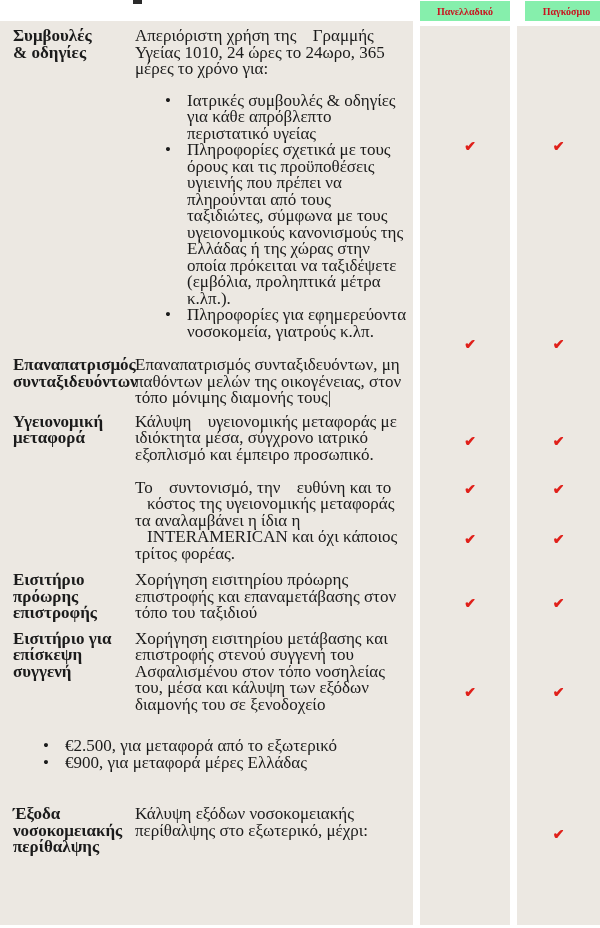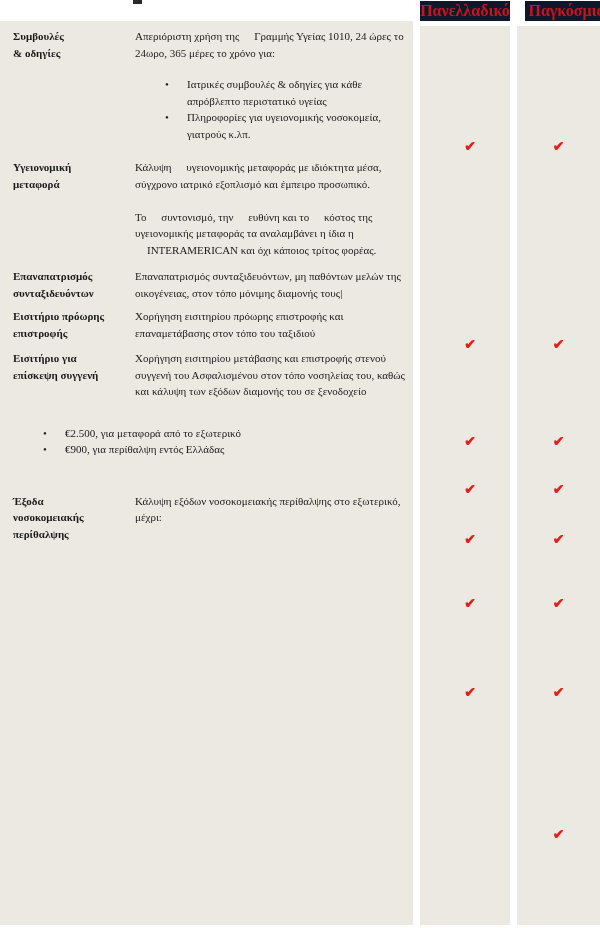--- a/index.html
+++ b/index.html
@@ -18,24 +18,24 @@
     position: absolute;
     left: 133px; top: 0;
     width: 9px; height: 4px;
     background: #2a2a2a;
   }
 
   
   .col-head {
     position: absolute;
     top: 1px; height: 20px;
-    background: #0f172a;
+    background: #86efac;
     color: #c9131f;
     font-weight: bold;
-    font-size: 16px;
+    font-size: 10px;
     display: flex; align-items: center; justify-content: center;
   }
   .col-head-1 { left: 420px; width: 90px; }
   .col-head-2 { left: 525px; width: 83px; }
 
   
   .col-strip {
     position: absolute;
     top: 26px; height: 899px;
     background: #ece8e2;
@@ -55,21 +55,21 @@
   .col-strip-1 .check { transform: translateX(5px); }
 
   
   .main-body {
     position: absolute;
     left: 0; top: 21px;
     width: 413px; height: 904px;
     background: #ece8e2;
     box-sizing: border-box;
     padding: 7px 6px 0 13px;
-    font-size: 11px;
+    font-size: 17px;
     line-height: 16.5px;
   }
 
   .sec { display: flex; }
   .sec-title {
     flex: 0 0 122px;
     width: 122px;
     box-sizing: border-box;
     padding-right: 2px;
     font-weight: bold;
@@ -107,64 +107,65 @@
 
   <div class="main-body">
 
     <div class="sec mb17">
       <div class="sec-title">Συμβουλές
 &amp; οδηγίες</div>
       <div class="sec-body">
         <p class="para"><span>Απεριόριστη χρήση της </span><b>Γραμμής Υγείας 1010</b><span>, 24 ώρες το 24ωρο, 365 μέρες το χρόνο για:</span></p>
         <ul class="bullets mt22">
           <li>Ιατρικές συμβουλές &amp; οδηγίες για κάθε απρόβλεπτο περιστατικό υγείας</li>
-          <li>Πληροφορίες για υγειονομικής νοσοκομεία, γιατρούς κ.λπ.</li>
+          <li>Πληροφορίες σχετικά με τους όρους και τις προϋποθέσεις υγιεινής που πρέπει να πληρούνται από τους ταξιδιώτες, σύμφωνα με τους υγειονομικούς κανονισμούς της Ελλάδας ή της χώρας στην οποία πρόκειται να ταξιδέψετε (εμβόλια, προληπτικά μέτρα κ.λπ.).</li>
+          <li>Πληροφορίες για εφημερεύοντα νοσοκομεία, γιατρούς κ.λπ.</li>
         </ul>
+      </div>
+    </div>
+
+    <div class="sec mb7">
+      <div class="sec-title">Επαναπατρισμός
+συνταξιδευόντων</div>
+      <div class="sec-body">
+        <p class="para"><span>Επαναπατρισμός συνταξιδευόντων, μη παθόντων μελών της οικογένειας, στον τόπο μόνιμης διαμονής τους</span><span class="caret">|</span></p>
       </div>
     </div>
 
     <div class="sec mb10">
       <div class="sec-title">Υγειονομική
 μεταφορά</div>
       <div class="sec-body">
         <p class="para"><span>Κάλυψη </span><b>υγειονομικής μεταφοράς</b><span> με ιδιόκτητα μέσα, σύγχρονο ιατρικό εξοπλισμό και έμπειρο προσωπικό.</span></p>
         <p class="para mt16"><span>Το </span><b>συντονισμό</b><span>, την </span><b>ευθύνη</b><span> και το </span><b>κόστος</b><span> της υγειονομικής μεταφοράς τα αναλαμβάνει η ίδια η </span><b>INTERAMERICAN</b><span> και όχι κάποιος τρίτος φορέας.</span></p>
       </div>
     </div>
 
-    <div class="sec mb7">
-      <div class="sec-title">Επαναπατρισμός
-συνταξιδευόντων</div>
-      <div class="sec-body">
-        <p class="para"><span>Επαναπατρισμός συνταξιδευόντων, μη παθόντων μελών της οικογένειας, στον τόπο μόνιμης διαμονής τους</span><span class="caret">|</span></p>
-      </div>
-    </div>
-
     <div class="sec mb9">
       <div class="sec-title">Εισιτήριο πρόωρης
 επιστροφής</div>
       <div class="sec-body">
         <p class="para">Χορήγηση εισιτηρίου πρόωρης επιστροφής και επαναμετάβασης στον τόπο του ταξιδιού</p>
       </div>
     </div>
 
 
     <div class="sec mb6">
       <div class="sec-title">Εισιτήριο για
 επίσκεψη συγγενή</div>
       <div class="sec-body">
-        <p class="para">Χορήγηση εισιτηρίου μετάβασης και επιστροφής στενού συγγενή του Ασφαλισμένου στον τόπο νοσηλείας του, καθώς και κάλυψη των εξόδων διαμονής του σε ξενοδοχείο</p>
+        <p class="para">Χορήγηση εισιτηρίου μετάβασης και επιστροφής στενού συγγενή του Ασφαλισμένου στον τόπο νοσηλείας του, μέσα και κάλυψη των εξόδων διαμονής του σε ξενοδοχείο</p>
       </div>
     </div>
 
     <div class="sec mb35">
       <div class="sec-body">
         <ul class="bullets mt19">
           <li>€2.500, για μεταφορά από το εξωτερικό</li>
-          <li>€900, για περίθαλψη εντός Ελλάδας</li>
+          <li>€900, για μεταφορά μέρες Ελλάδας</li>
         </ul>
       </div>
     </div>
 
     <div class="sec">
       <div class="sec-title">Έξοδα
 νοσοκομειακής
 περίθαλψης</div>
       <div class="sec-body">
         <p class="para">Κάλυψη εξόδων νοσοκομειακής περίθαλψης στο εξωτερικό, μέχρι:</p>

